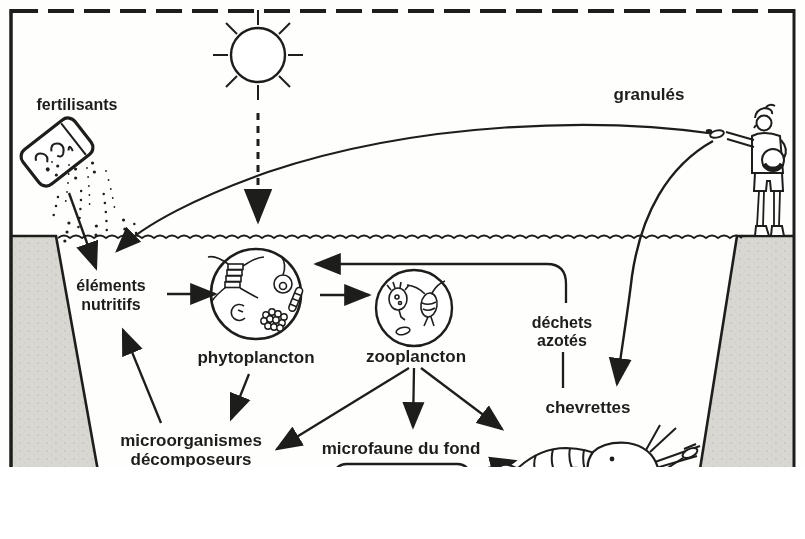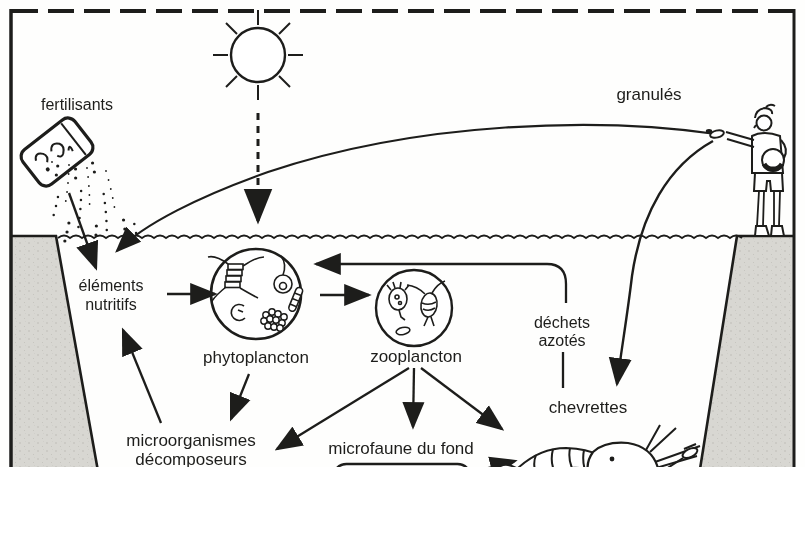--- a/index.html
+++ b/index.html
@@ -1,17 +1,17 @@
 <!DOCTYPE html>
 <html style="--ink: #1d1d1b; --ground: #d8d7d2; --stipple: #b5b4ae; --paper: #fefefd;"><head>
 <meta charset="utf-8">
 <style>
   html,body{margin:0;padding:0;background:#fff;}
   .stage{position:relative;width:805px;height:467px;background:var(--paper,#fff);overflow:hidden;
-         font-family:"Liberation Sans", sans-serif;}
+         font-family:"Liberation Sans", sans-serif;font-weight:bold;}
   svg{position:absolute;left:0;top:0;}
   .ink{stroke:var(--ink,#1d1d1b);fill:none;}
   .fillw{fill:#fff;}
   .fillink{fill:var(--ink,#1d1d1b);stroke:none;}
   text{fill:var(--ink,#1d1d1b);font-family:"Liberation Sans", sans-serif;}
   .lbl{font-size:16px;}
   .lbl-lg{font-size:17px;}
 </style>
 </head>
 <body>

